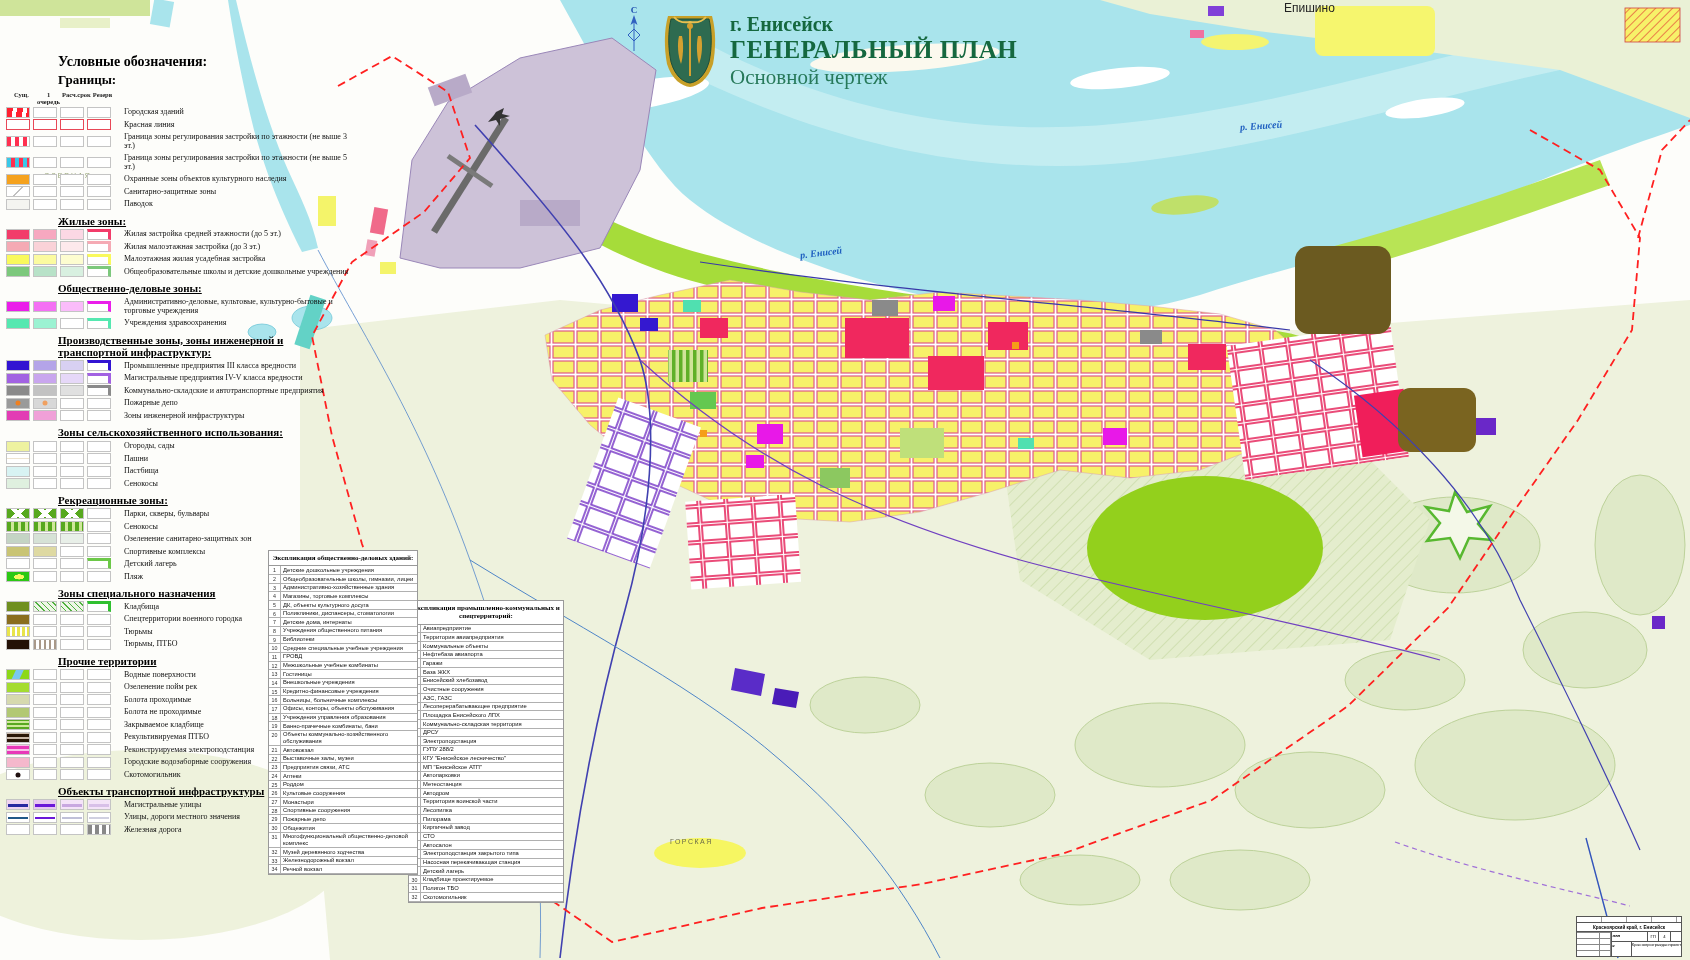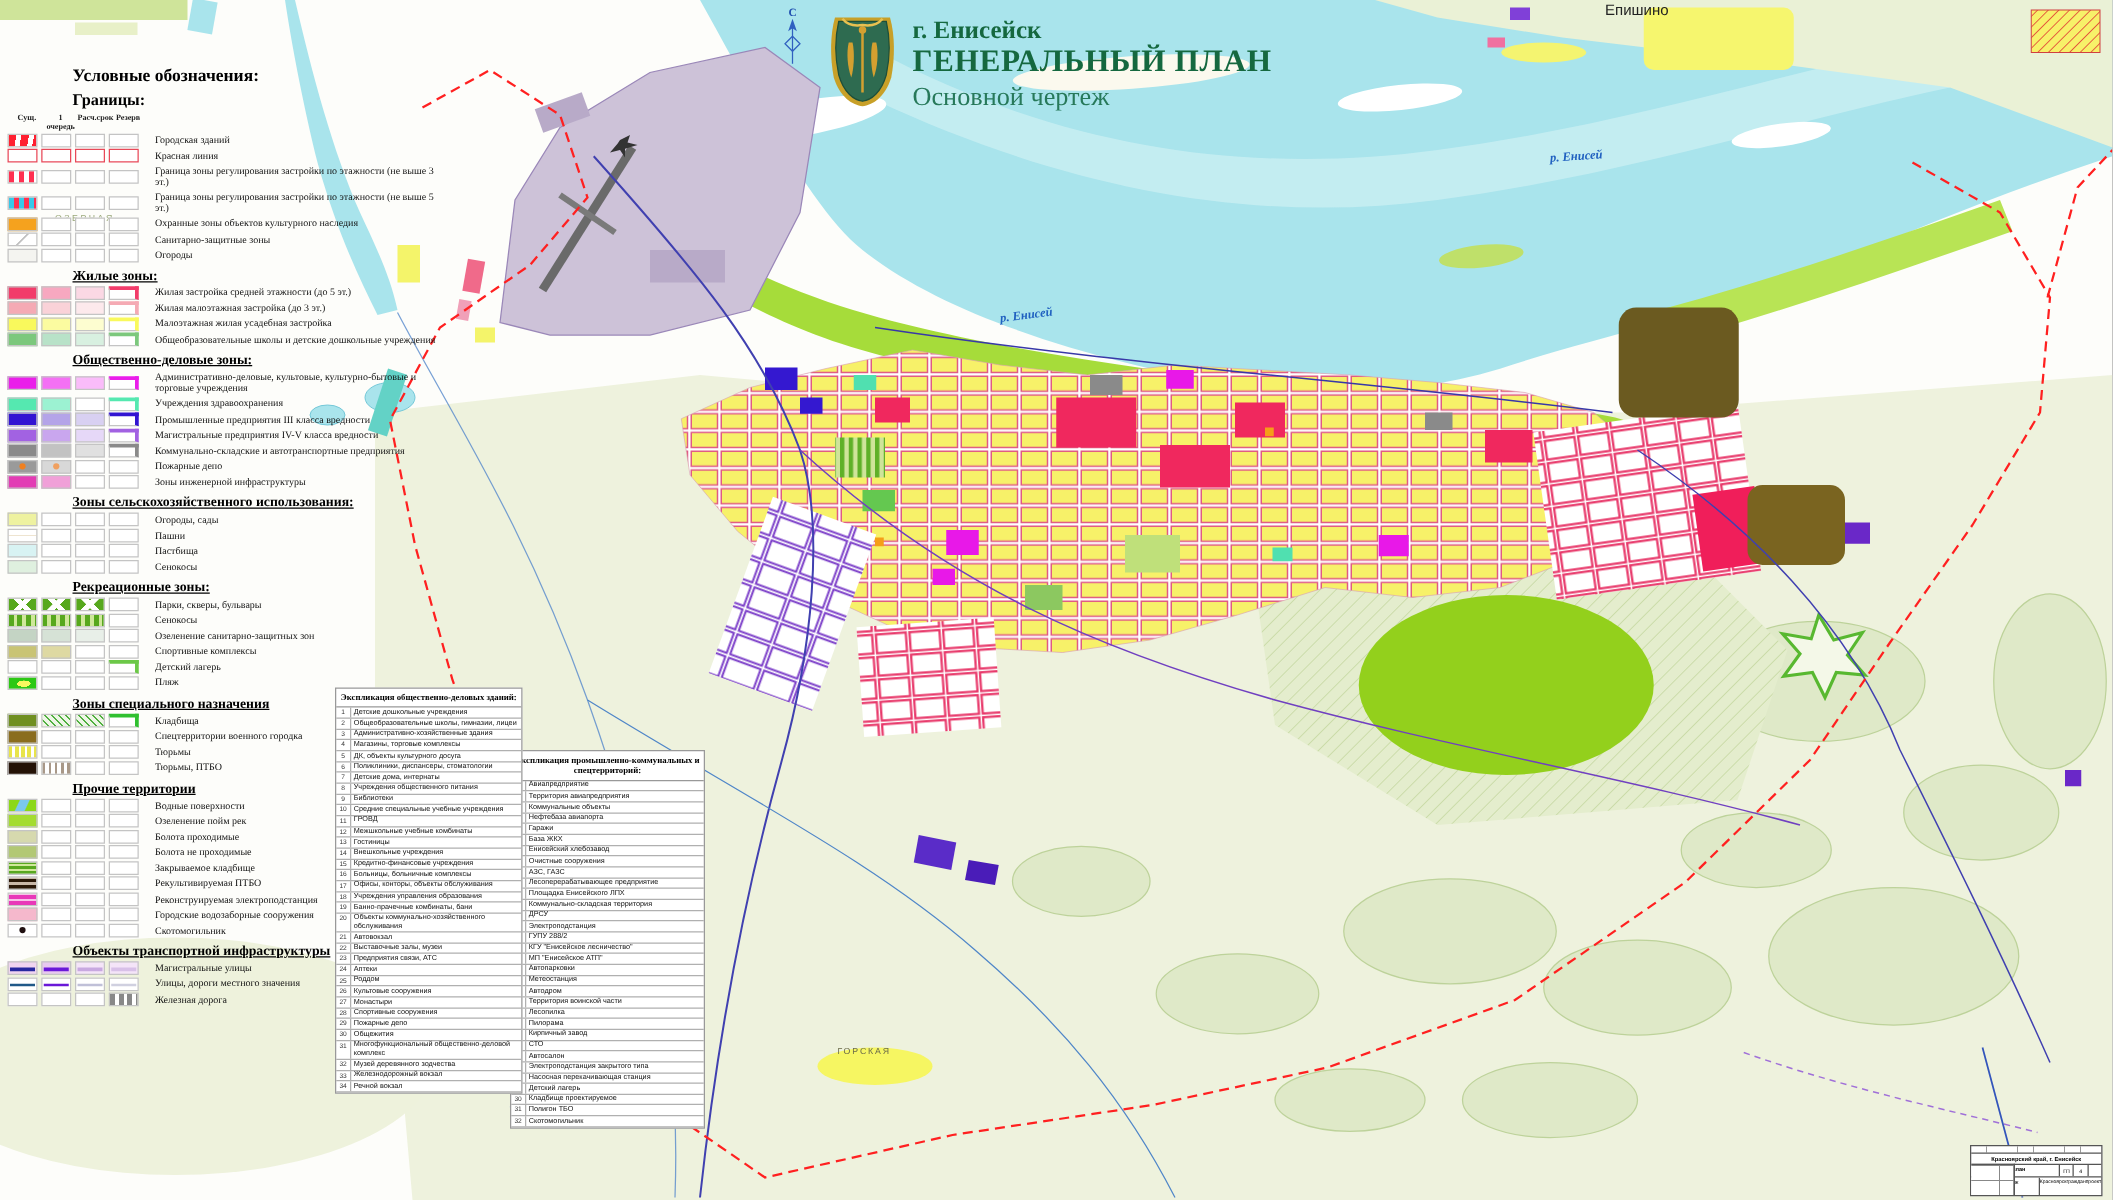--- a/index.html
+++ b/index.html
@@ -18,21 +18,21 @@
   .lg-sws{display:flex;flex:0 0 112px}
   .sw{width:24px;height:11px;border:1px solid #c4c4c4;margin-right:3px;background:#fff;
       position:relative;box-sizing:border-box;display:inline-block;flex:0 0 24px}
   .sw.ol{border-width:1.5px}
   .sw.cb{border-top:3.5px solid;border-right:3.5px solid}
   .swdot{position:absolute;left:50%;top:50%;width:5px;height:5px;border-radius:50%;transform:translate(-50%,-50%)}
   .swline{position:absolute;left:1px;right:1px;top:4px;height:2.5px}
   .lg-lab{font-size:8px;line-height:1.22;width:232px;padding-left:6px;color:#111}
 
   
-  #titleblock{position:absolute;left:664px;top:12px;z-index:5;display:flex;align-items:flex-start}
+  #titleblock{position:absolute;left:664px;top:12px;z-index:5;display:flex;align-items:center}
   #arms{margin-right:14px}
   .t1{font-size:20px;font-weight:bold;color:#15683f;line-height:1.2}
   .t2{font-size:25px;font-weight:bold;color:#15683f;letter-spacing:.5px;line-height:1.15}
   .t3{font-size:21px;color:#27795a;line-height:1.2}
 
   
   .expl{position:absolute;background:#fff;border:1px solid #999;z-index:4;
         font-family:"Liberation Sans",sans-serif}
   #expl1{left:268px;top:550px;width:148px}
   #expl2{left:408px;top:600px;width:154px}
@@ -342,21 +342,21 @@
           </span>
           <span class="lg-lab">Санитарно-защитные зоны</span>
         </div>
         <div class="lg-row">
           <span class="lg-sws">
             <span class="sw" style="background: rgb(244, 244, 240);"></span>
             <span class="sw"></span>
             <span class="sw"></span>
             <span class="sw"></span>
           </span>
-          <span class="lg-lab">Огороды</span>
+          <span class="lg-lab">Паводок</span>
         </div>
         <div class="lg-sec">Жилые зоны:</div>
         <div class="lg-row">
           <span class="lg-sws">
             <span class="sw" style="background: rgb(242, 60, 106);"></span>
             <span class="sw" style="background: rgb(247, 168, 192);"></span>
             <span class="sw" style="background: rgb(251, 216, 228);"></span>
             <span class="sw cb" style="border-top-color: rgb(242, 60, 106); border-right-color: rgb(242, 60, 106);"></span>
           </span>
           <span class="lg-lab">Жилая застройка средней этажности (до 5 эт.)</span>
@@ -400,20 +400,21 @@
         </div>
         <div class="lg-row">
           <span class="lg-sws">
             <span class="sw" style="background: rgb(85, 232, 176);"></span>
             <span class="sw" style="background: rgb(156, 242, 210);"></span>
             <span class="sw"></span>
             <span class="sw cb" style="border-top-color: rgb(85, 232, 176); border-right-color: rgb(85, 232, 176);"></span>
           </span>
           <span class="lg-lab">Учреждения здравоохранения</span>
         </div>
+        <div class="lg-sec">Производственные зоны, зоны инженерной и транспортной инфраструктур:</div>
         <div class="lg-row">
           <span class="lg-sws">
             <span class="sw" style="background: rgb(50, 20, 210);"></span>
             <span class="sw" style="background: rgb(180, 164, 232);"></span>
             <span class="sw" style="background: rgb(216, 208, 242);"></span>
             <span class="sw cb" style="border-top-color: rgb(50, 20, 210); border-right-color: rgb(50, 20, 210);"></span>
           </span>
           <span class="lg-lab">Промышленные предприятия III класса вредности</span>
         </div>
         <div class="lg-row">

